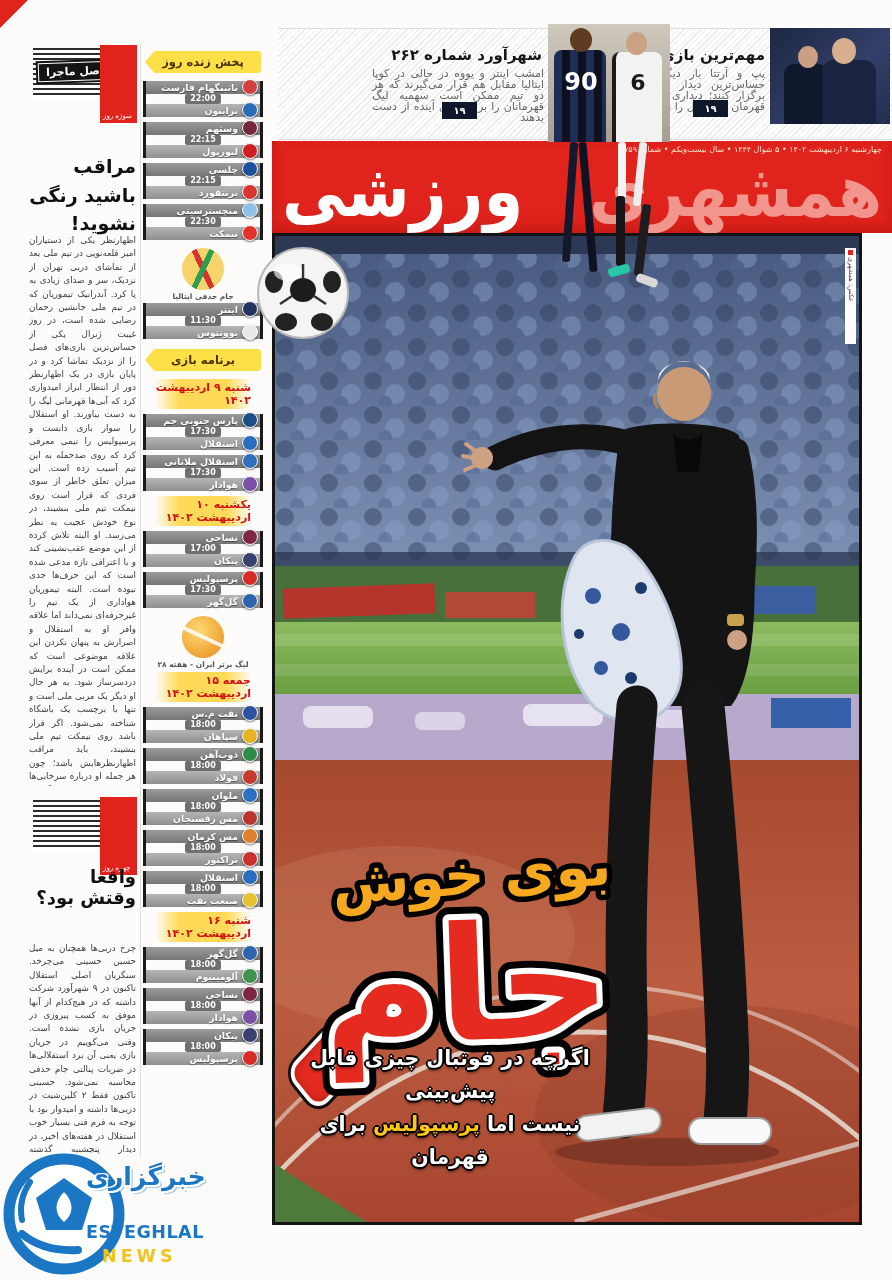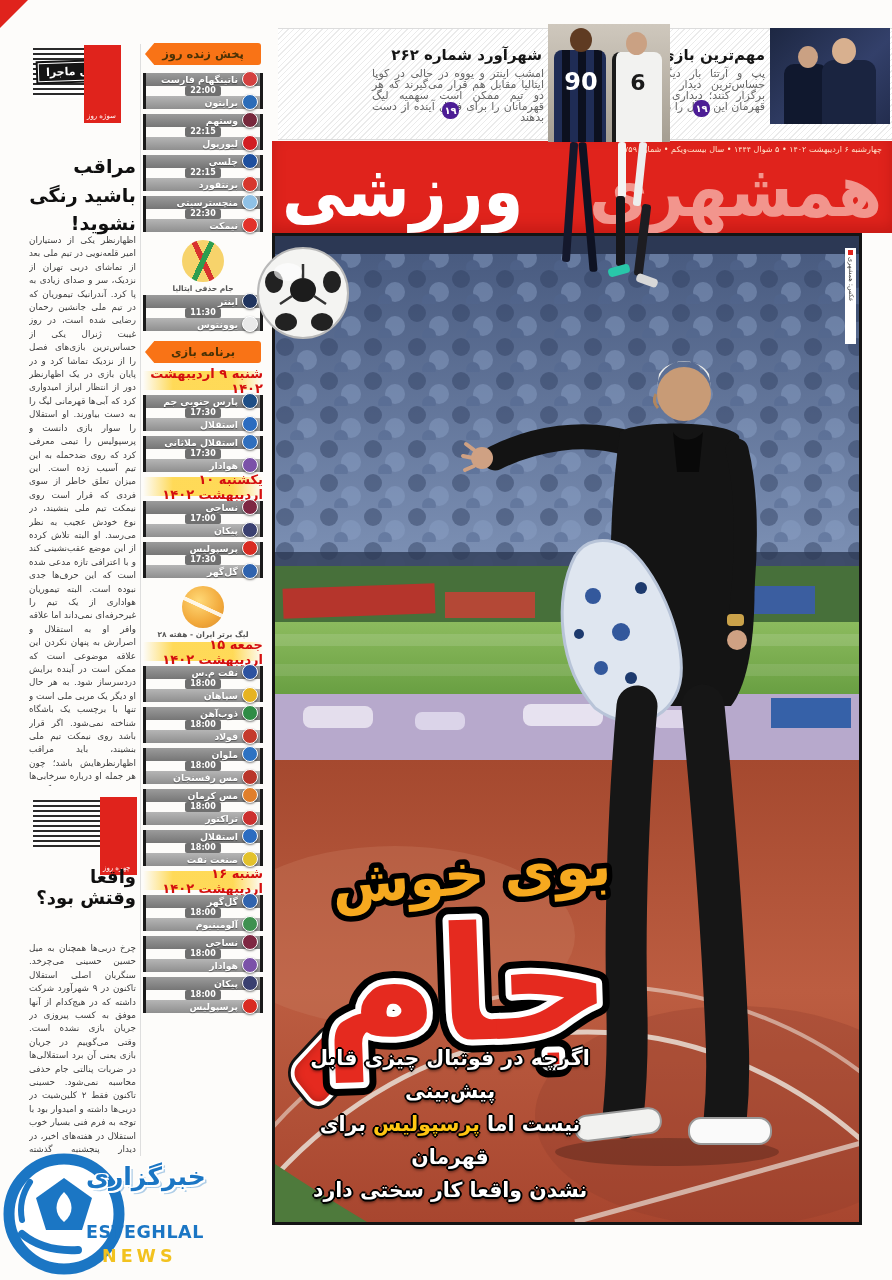--- a/index.html
+++ b/index.html
@@ -7,22 +7,22 @@
         font-family:"DejaVu Sans",sans-serif;}
   [data-name]{box-sizing:border-box;}
   
   .corner{position:absolute;left:0;top:0;width:0;height:0;border-top:28px solid #e0231c;border-right:28px solid transparent;}
   
   .hatch{position:absolute;left:278px;top:28px;width:614px;height:112px;
          background:repeating-linear-gradient(135deg,#ffffff 0 3px,#ebebeb 3px 4px);
          border-top:1px solid #dcdcdc;border-bottom:1px solid #dcdcdc;}
   .teaser-title{position:absolute;direction:rtl;text-align:right;font-weight:bold;font-size:15px;color:#151515;}
   .teaser-body{position:absolute;direction:rtl;text-align:justify;font-size:11px;line-height:11px;color:#666;}
-  .page-chip{position:absolute;width:17px;height:17px;background:#4c1d95;color:#fff;font-size:10px;font-weight:bold;
-             display:flex;align-items:center;justify-content:center;border-radius:8px;}
+  .page-chip{position:absolute;width:35px;height:17px;background:#0f172a;color:#fff;font-size:10px;font-weight:bold;
+             display:flex;align-items:center;justify-content:center;}
   .photo-pep{position:absolute;left:770px;top:28px;width:120px;height:96px;z-index:6;
              background:linear-gradient(135deg,#1d2742,#33406a 60%,#232d4e);overflow:hidden;}
   .photo-pep .h1,.photo-pep .h2{position:absolute;border-radius:50%;}
   .photo-pep .h1{left:28px;top:18px;width:20px;height:22px;background:#caa183;}
   .photo-pep .h2{left:62px;top:10px;width:24px;height:26px;background:#d8b08f;}
   .photo-pep .b1{position:absolute;left:14px;top:36px;width:44px;height:70px;background:#10182e;border-radius:10px 10px 0 0;}
   .photo-pep .b2{position:absolute;left:52px;top:32px;width:54px;height:76px;background:#1a2440;border-radius:12px 12px 0 0;}
   .photo-derby{position:absolute;left:548px;top:24px;width:122px;height:118px;z-index:30;
                background:linear-gradient(#cfc8bd,#a59e92);overflow:hidden;}
   .pd-head1{position:absolute;left:22px;top:4px;width:22px;height:24px;border-radius:50%;background:#5f3b22;}
@@ -75,21 +75,21 @@
   .stripes{position:absolute;background:repeating-linear-gradient(180deg,#2b2b2b 0 2px,#fff 2px 5px);}
   .brand-label{position:absolute;background:#141414;color:#fff;font-size:11px;font-weight:bold;direction:rtl;
                padding:2px 7px;border:1.5px solid #fff;box-shadow:0 0 0 2px #141414;transform:rotate(-2deg);}
   .kicker-box{position:absolute;width:37px;background:#e0231c;}
   .kicker-box span{position:absolute;left:3px;bottom:3px;color:#fff;font-size:7px;direction:rtl;white-space:nowrap;}
   .a-headline{position:absolute;direction:rtl;text-align:right;font-weight:bold;color:#0f0f0f;}
   .a-sub{position:absolute;direction:rtl;text-align:right;font-size:8.8px;line-height:13px;color:#8f8f8f;font-weight:bold;}
   .a-body{position:absolute;direction:rtl;text-align:justify;font-size:8.8px;line-height:13.4px;color:#3c3c3c;overflow:hidden;}
   
   .sched{position:absolute;left:143px;top:43px;width:120px;}
-  .sched-tab{height:22px;margin:0 2px 8px;background:#f97316;clip-path:polygon(0 50%,8% 0,100% 0,100% 100%,8% 100%);
+  .sched-tab{height:22px;margin:8px 2px 8px;background:#fde047;clip-path:polygon(0 50%,8% 0,100% 0,100% 100%,8% 100%);
              display:flex;align-items:center;justify-content:center;font-size:11.5px;font-weight:bold;color:#4a3206;direction:rtl;border-radius:3px;}
   .panel{text-align:center;padding:3px 0 2px;}
   .badge{width:42px;height:42px;border-radius:50%;margin:0 auto;}
   .badge-pl{background:radial-gradient(circle at 50% 42%,#3d1152 0 34%,transparent 35%),radial-gradient(circle,#f6c51b 0 72%,#e2ad10 73%);}
   .badge-coppa{background:linear-gradient(115deg,transparent 45%,#2e9e4f 45% 55%,transparent 55%),
                linear-gradient(65deg,transparent 45%,#d8322e 45% 55%,transparent 55%),
                radial-gradient(circle,#f7d36b 0 72%,#e8bd4a 73%);}
   .badge-hazfi{background:radial-gradient(circle at 38% 32%,#1d1d1d 0 11%,transparent 12%),
                radial-gradient(circle at 62% 36%,#1d1d1d 0 10%,transparent 11%),
                radial-gradient(circle at 50% 58%,#1d1d1d 0 11%,transparent 12%),
@@ -99,22 +99,22 @@
   .league-cap{font-size:7.5px;color:#555;font-weight:bold;direction:rtl;margin-top:2px;}
   .match{position:relative;height:36px;margin:0 0 5px;border-left:3px solid #1a1a1a;border-right:3px solid #1a1a1a;}
   .bar{position:relative;height:13px;display:flex;align-items:center;direction:rtl;padding-right:22px;
        background:linear-gradient(#9b9b9b,#767676);}
   .bar.b2{background:linear-gradient(#b5b5b5,#8f8f8f);}
   .tlogo{position:absolute;right:2px;top:-2px;width:16px;height:16px;border-radius:50%;border:1.5px solid #fff;
          box-shadow:0 1px 2px rgba(0,0,0,.5);z-index:2;}
   .tname{font-size:9.3px;font-weight:bold;color:#fff;white-space:nowrap;text-shadow:0 1px 1px rgba(0,0,0,.45);}
   .mid{height:10px;display:flex;align-items:flex-start;justify-content:center;}
   .time{background:#6f6f6f;color:#fff;font-size:8px;font-weight:bold;line-height:10px;padding:0 5px;border-radius:2px;}
-  .sched-date{height:19px;margin:1px 0 5px;display:flex;align-items:center;justify-content:center;direction:rtl;
-              font-size:13px;font-weight:bold;color:#d40f0f;
+  .sched-date{height:30px;margin:1px 12px 5px;display:flex;align-items:center;justify-content:center;direction:rtl;
+              font-size:11px;font-weight:bold;color:#d40f0f;
               background:linear-gradient(90deg,rgba(255,214,70,0),rgba(255,214,70,.9) 25% 75%,rgba(255,214,70,0));}
   
   .wm{position:absolute;left:0px;top:1148px;width:260px;height:132px;z-index:40;}
   .wm-fa{position:absolute;left:86px;top:14px;font-size:25px;font-weight:bold;color:#1b76c4;direction:rtl;
          text-shadow:-1.5px -1.5px 0 #fff,1.5px -1.5px 0 #fff,-1.5px 1.5px 0 #fff,1.5px 1.5px 0 #fff,3px 3px 0 rgba(27,118,196,.35);}
   .wm-en{position:absolute;left:86px;top:74px;font-size:17.5px;font-weight:bold;letter-spacing:.5px;color:#1b76c4;}
   .wm-news{position:absolute;left:102px;top:98px;font-size:17.5px;font-weight:bold;letter-spacing:4px;color:#f2c21f;}
 </style>
 </head>
 <body>
@@ -262,28 +262,27 @@
   </svg>
   <div class="hl-shield" data-name="headline-red-shield"></div>
   <svg class="hl-main-svg" width="364" height="238" viewBox="0 0 364 238" data-name="headline-main-graphic">
     <text x="186" y="180" text-anchor="middle" font-family="DejaVu Sans, sans-serif" font-size="158" font-weight="bold" stroke="#000" stroke-width="26" stroke-linejoin="round" fill="#000" data-name="headline-main-outer-outline">جام</text>
     <text x="186" y="180" text-anchor="middle" font-family="DejaVu Sans, sans-serif" font-size="158" font-weight="bold" stroke="#fff" stroke-width="12" stroke-linejoin="round" fill="#fff" data-name="headline-main-white-outline">جام</text>
     <text x="186" y="180" text-anchor="middle" font-family="DejaVu Sans, sans-serif" font-size="158" font-weight="bold" fill="#e52a1f" data-name="headline-main">جام</text>
   </svg>
   <div class="deck" data-name="deck-subheadline">
     <div data-name="deck-line-1">اگرچه در فوتبال چیزی قابل پیش‌بینی</div>
     <div data-name="deck-line-2"><span>نیست اما </span><span class="hi" data-name="deck-highlight-persepolis">پرسپولیس</span><span> برای قهرمان</span></div>
-    <div data-name="deck-line-3">نشدن واقعا کار سختی دارد</div>
   </div>
 
   <div class="vrule" data-name="column-divider"></div>
 
   <div class="stripes" style="left:33px;top:48px;width:70px;height:50px;" data-name="asl-majara-stripes-logo"></div>
   <div class="brand-label" style="left:38px;top:62px;" data-name="asl-majara-brand-label">اصل ماجرا</div>
-  <div class="kicker-box" style="left:84px;top:45px;height:78px;" data-name="kicker-box-sooje-rooz">
+  <div class="kicker-box" style="left:100px;top:45px;height:78px;" data-name="kicker-box-sooje-rooz">
     <span data-name="kicker-label">سوژه روز</span>
   </div>
   <div class="a-headline" style="left:28px;top:152px;width:108px;font-size:19px;line-height:1.5;" data-name="article-1-headline">مراقب باشید رنگی نشوید!</div>
   <div class="a-body" style="left:29px;top:234px;width:107px;height:552px;" data-name="article-1-body">اظهارنظر یکی از دستیاران امیر قلعه‌نویی در تیم ملی بعد از تماشای دربی تهران از نزدیک، سر و صدای زیادی به پا کرد. آندرانیک تیموریان که در تیم ملی جانشین رحمان رضایی شده است، در روز غیبت ژنرال یکی از حساس‌ترین بازی‌های فصل را از نزدیک تماشا کرد و در پایان بازی در یک اظهارنظر دور از انتظار ابراز امیدواری کرد که آبی‌ها قهرمانی لیگ را به دست بیاورند. او استقلال را سوار بازی دانست و پرسپولیس را تیمی معرفی کرد که روی ضدحمله به این تیم آسیب زده است. این میزان تعلق خاطر از سوی فردی که قرار است روی نیمکت تیم ملی بنشیند، در نوع خودش عجیب به نظر می‌رسد. او البته تلاش کرده از این موضع عقب‌نشینی کند و با اعترافی تازه مدعی شده است که این حرف‌ها جدی نبوده است. البته تیموریان هواداری از یک تیم را غیرحرفه‌ای نمی‌داند اما علاقه وافر او به استقلال و اصرارش به پنهان نکردن این علاقه موضوعی است که ممکن است در آینده برایش دردسرساز شود. به هر حال او دیگر یک مربی ملی است و تنها با برچسب یک باشگاه شناخته نمی‌شود. اگر قرار باشد روی نیمکت تیم ملی بنشیند، باید مراقب اظهارنظرهایش باشد؛ چون هر جمله او درباره سرخابی‌ها می‌تواند حاشیه‌های بزرگ‌تری برای کار ملی او به وجود بیاورد.</div>
 
   <div class="stripes" style="left:33px;top:800px;width:70px;height:50px;" data-name="article-2-stripes-logo"></div>
   <div class="kicker-box" style="left:100px;top:797px;height:78px;" data-name="kicker-box-chehre-rooz">
     <span data-name="kicker-label">چهره روز</span>
   </div>
   <div class="a-headline" style="left:28px;top:866px;width:108px;font-size:18px;" data-name="article-2-headline">واقعا وقتش بود؟</div>

